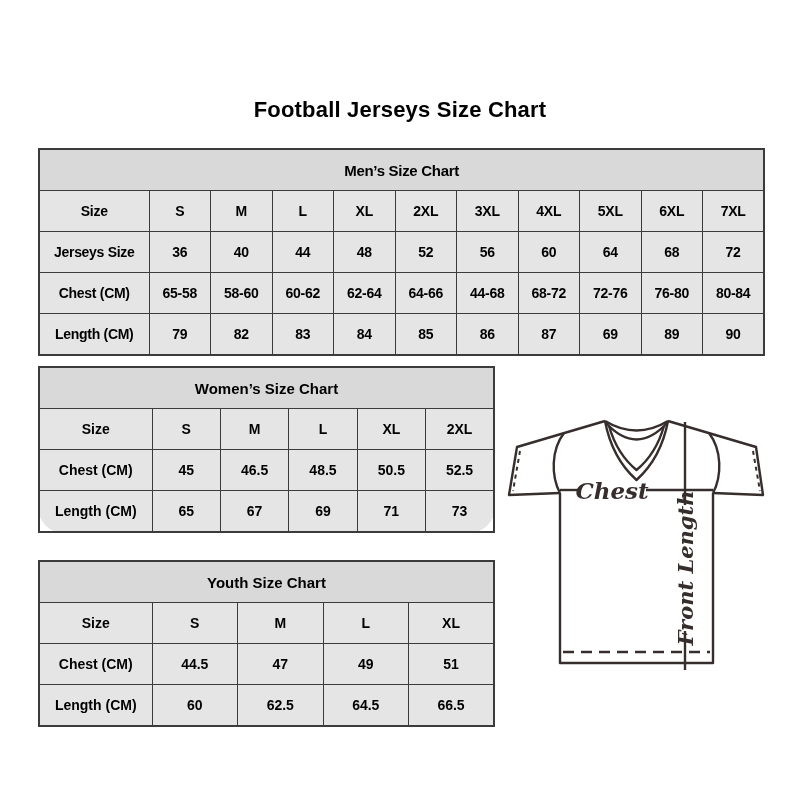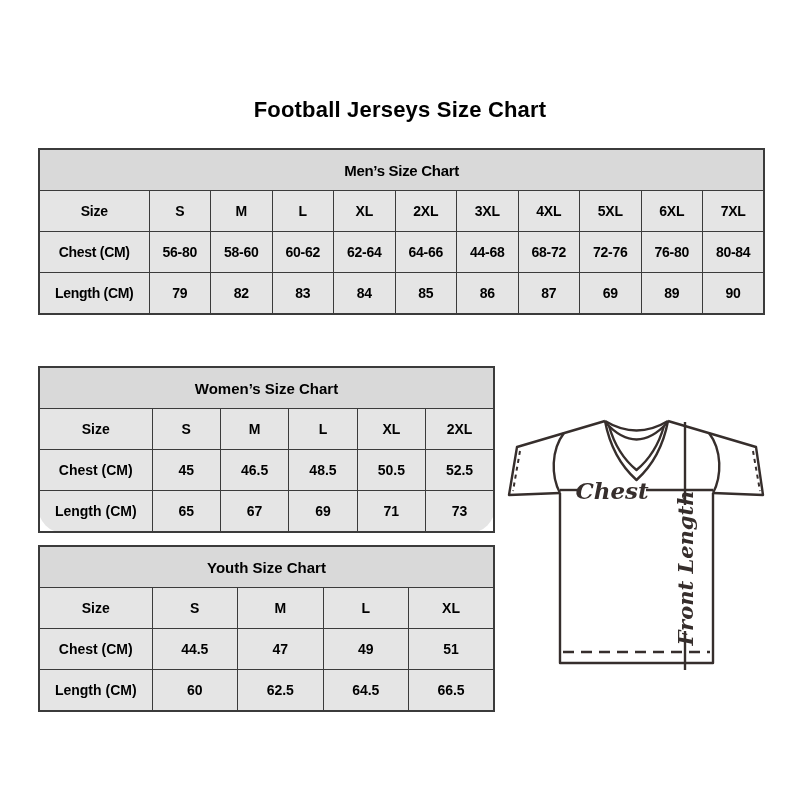--- a/index.html
+++ b/index.html
@@ -7,21 +7,21 @@
         font-family:"Liberation Sans",sans-serif;color:#000;overflow:hidden;}
   .main-title{position:absolute;top:97px;left:0;width:800px;text-align:center;
         font-size:22px;font-weight:bold;margin:0;letter-spacing:0.2px;}
   table{border-collapse:collapse;table-layout:fixed;position:absolute;background:#e5e5e5;
         border:2.5px solid #3b3b3b;}
   td{border:1.6px solid #3b3b3b;text-align:center;vertical-align:middle;
         font-weight:bold;font-size:14px;padding:0;height:40px;overflow:hidden;}
   tr.title-row td{background:#d9d9d9;font-size:15px;}
   #mens-table{left:38px;top:148px;width:725px;letter-spacing:-0.3px;}
   #womens-table{left:38px;top:366px;width:455px;border-radius:26px;}
-  #youth-table{left:38px;top:545px;width:455px;padding-left:8px;}
+  #youth-table{left:38px;top:560px;width:455px;padding-left:8px;}
   .c-label-m{width:110px;} .c-data-m{width:61.5px;}
   .c-label-w{width:113px;} .c-data-w{width:68.4px;}
   .c-label-y{width:113px;} .c-data-y{width:85.5px;}
   .jersey{position:absolute;left:500px;top:398px;width:270px;height:282px;}
   .jersey path{fill:none;stroke:#362e2c;stroke-width:2.4;stroke-linejoin:round;stroke-linecap:butt;}
   .jersey path.dash-cuff{stroke-dasharray:4 4;stroke-width:2;}
   .jersey path.dash-hem{stroke-dasharray:11 7;stroke-width:2.6;}
   .jersey text{fill:#362e2c;font-family:"DejaVu Serif",serif;font-style:italic;font-weight:bold;}
 </style>
 </head>
@@ -47,22 +47,35 @@
       <td>L</td>
       <td>XL</td>
       <td>2XL</td>
       <td>3XL</td>
       <td>4XL</td>
       <td>5XL</td>
       <td>6XL</td>
       <td>7XL</td>
     </tr>
     <tr>
+      <td>Jerseys Size</td>
+      <td>36</td>
+      <td>40</td>
+      <td>44</td>
+      <td>48</td>
+      <td>52</td>
+      <td>56</td>
+      <td>60</td>
+      <td>64</td>
+      <td>68</td>
+      <td>72</td>
+    </tr>
+    <tr>
       <td>Chest (CM)</td>
-      <td>56-80</td>
+      <td>65-58</td>
       <td>58-60</td>
       <td>60-62</td>
       <td>62-64</td>
       <td>64-66</td>
       <td>44-68</td>
       <td>68-72</td>
       <td>72-76</td>
       <td>76-80</td>
       <td>80-84</td>
     </tr>

